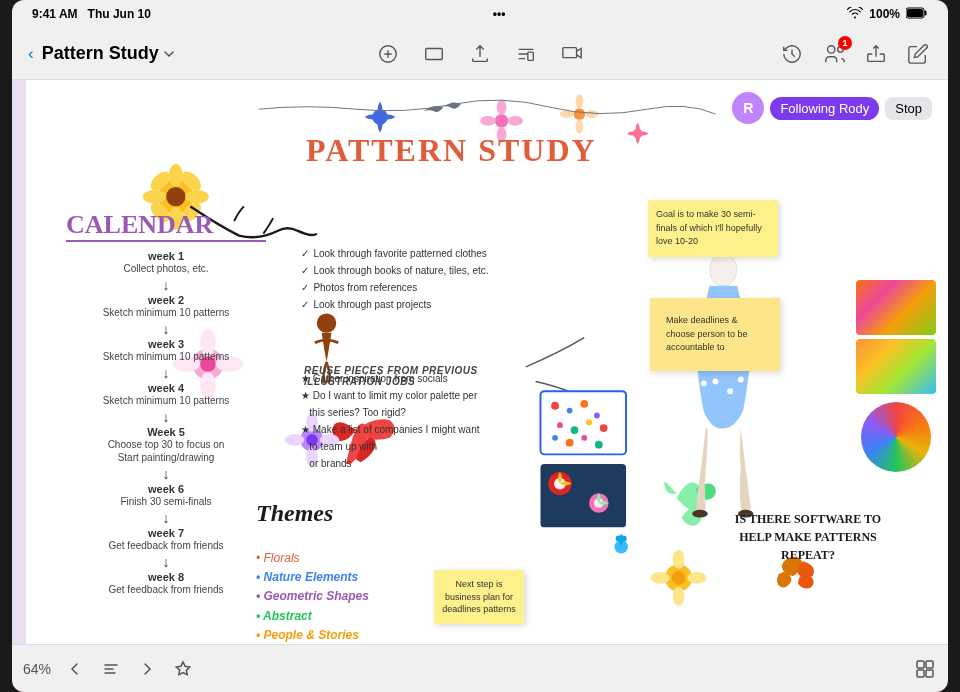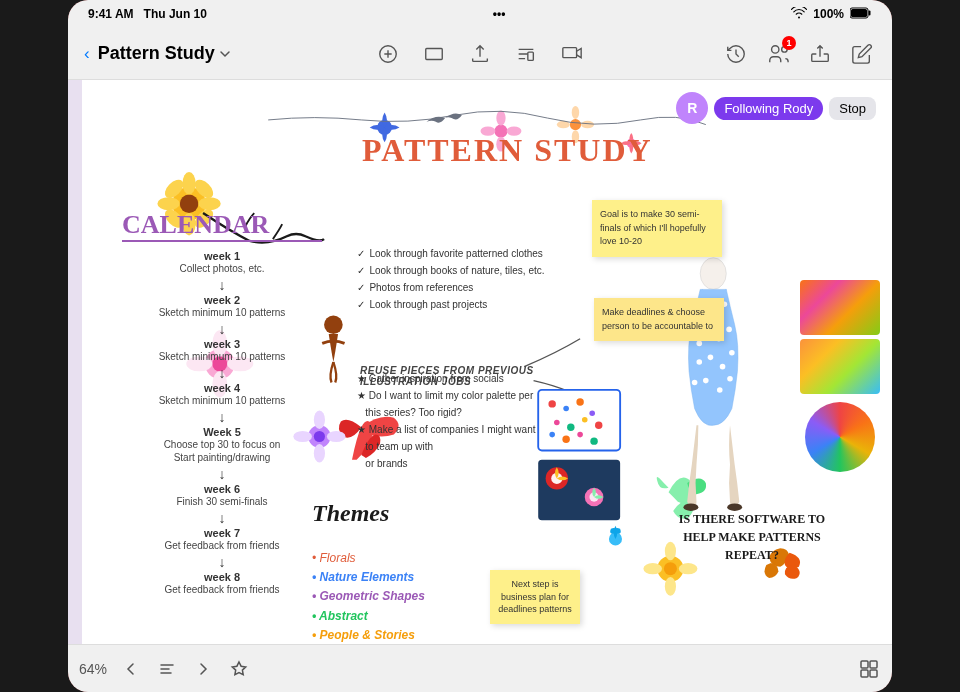--- a/index.html
+++ b/index.html
@@ -7,24 +7,24 @@
       width: 960px;
       height: 692px;
       overflow: hidden;
       background: #1a1a1a;
       font-family: -apple-system, BlinkMacSystemFont, 'Helvetica Neue', sans-serif;
       display: flex;
       align-items: center;
       justify-content: center;
     }
     .ipad-frame {
-      width: 824px;
+      width: 936px;
       height: 692px;
       background: #7f1d1d;
-      border-radius: 20px;
+      border-radius: 12px;
       position: relative;
       overflow: hidden;
       display: flex;
       flex-direction: column;
     }
     
     .status-bar {
       height: 28px;
       background: #f0f0f0;
       display: flex;
@@ -244,21 +244,21 @@
       line-height: 1.5;
       color: #333;
       box-shadow: 2px 2px 6px rgba(0,0,0,0.15);
     }
     .sticky-right-2 {
       position: absolute;
       top: 218px;
       right: 168px;
       width: 130px;
       background: #fde68a;
-      padding: 8px;
+      padding: 16px;
       font-size: 9px;
       line-height: 1.5;
       color: #333;
       box-shadow: 2px 2px 6px rgba(0,0,0,0.15);
     }
     
     .right-question {
       position: absolute;
       bottom: 80px;
       right: 60px;

